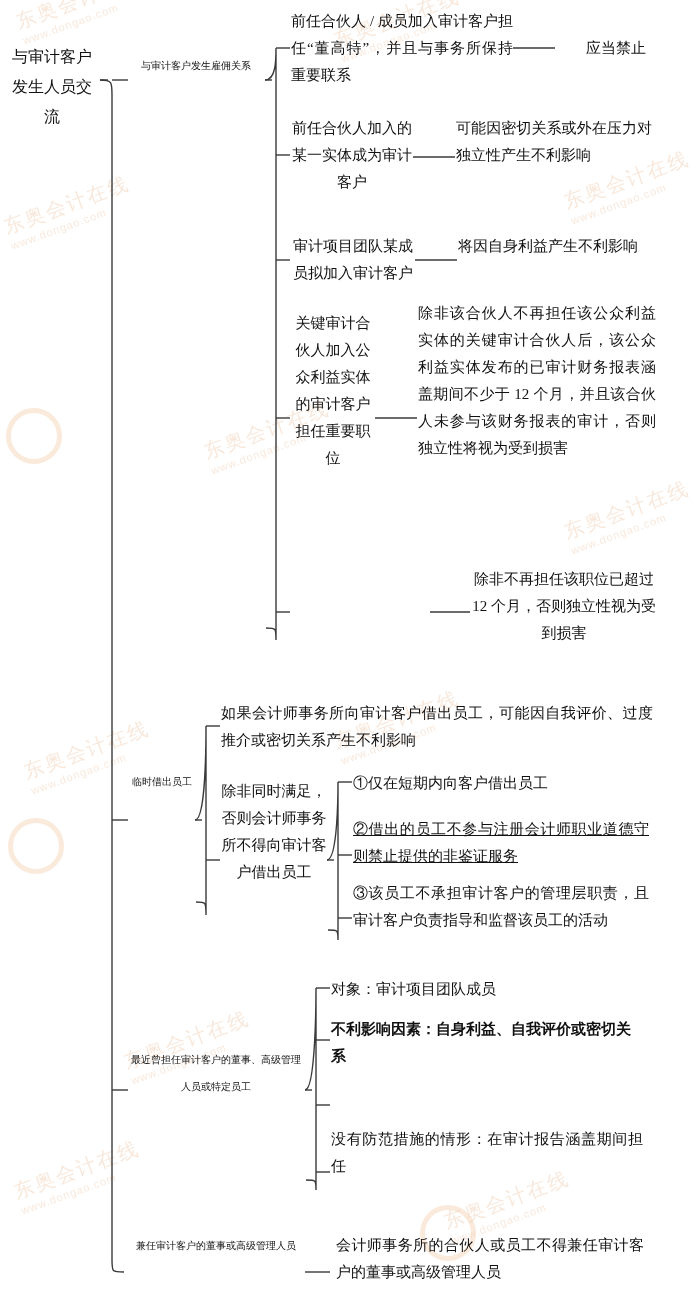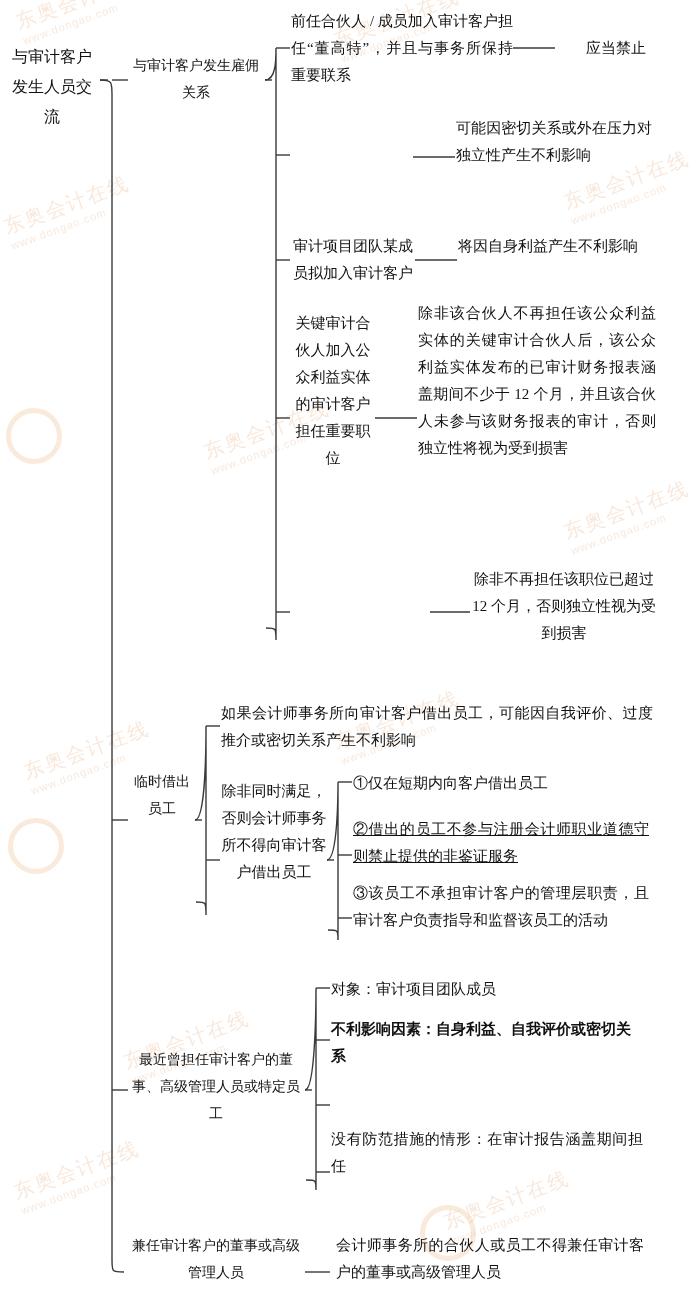--- a/index.html
+++ b/index.html
@@ -34,21 +34,21 @@
     position:absolute;
     font-size:15px;
     line-height:26px;
     text-align:justify;
     color:#111;
   }
   .node.center{text-align:center;}
   .root{
     font-size:16px;line-height:30px;text-align:center;
   }
-  .lvl2{font-size:14px;line-height:27px;text-align:center;}
+  .lvl2{font-size:10px;line-height:27px;text-align:center;}
   .leaf{font-size:15px;line-height:27px;}
 </style>
 </head>
 <body>
 
 <div class="canvas">
 
   <div class="wm rot" style="left:12px;top:10px;">
     <span class="big">东奥会计在线</span>
       <span class="sml">www.dongao.com</span>
@@ -158,20 +158,23 @@
     <span>与审计客户发生雇佣关系</span>
   </div>
 
   <div class="node leaf" style="left:291px;top:8px;width:222px;">
     <span>前任合伙人 / 成员加入审计客户担任“董高特”，并且与事务所保持重要联系</span>
   </div>
   <div class="node leaf center" style="left:556px;top:35px;width:120px;">
     <span>应当禁止</span>
   </div>
 
+  <div class="node leaf center" style="left:291px;top:115px;width:122px;">
+    <span>前任合伙人加入的某一实体成为审计客户</span>
+  </div>
   <div class="node leaf" style="left:456px;top:115px;width:196px;">
     <span>可能因密切关系或外在压力对独立性产生不利影响</span>
   </div>
 
   <div class="node leaf center" style="left:291px;top:233px;width:124px;">
     <span>审计项目团队某成员拟加入审计客户</span>
   </div>
   <div class="node leaf" style="left:458px;top:233px;width:185px;">
     <span>将因自身利益产生不利影响</span>
   </div>

